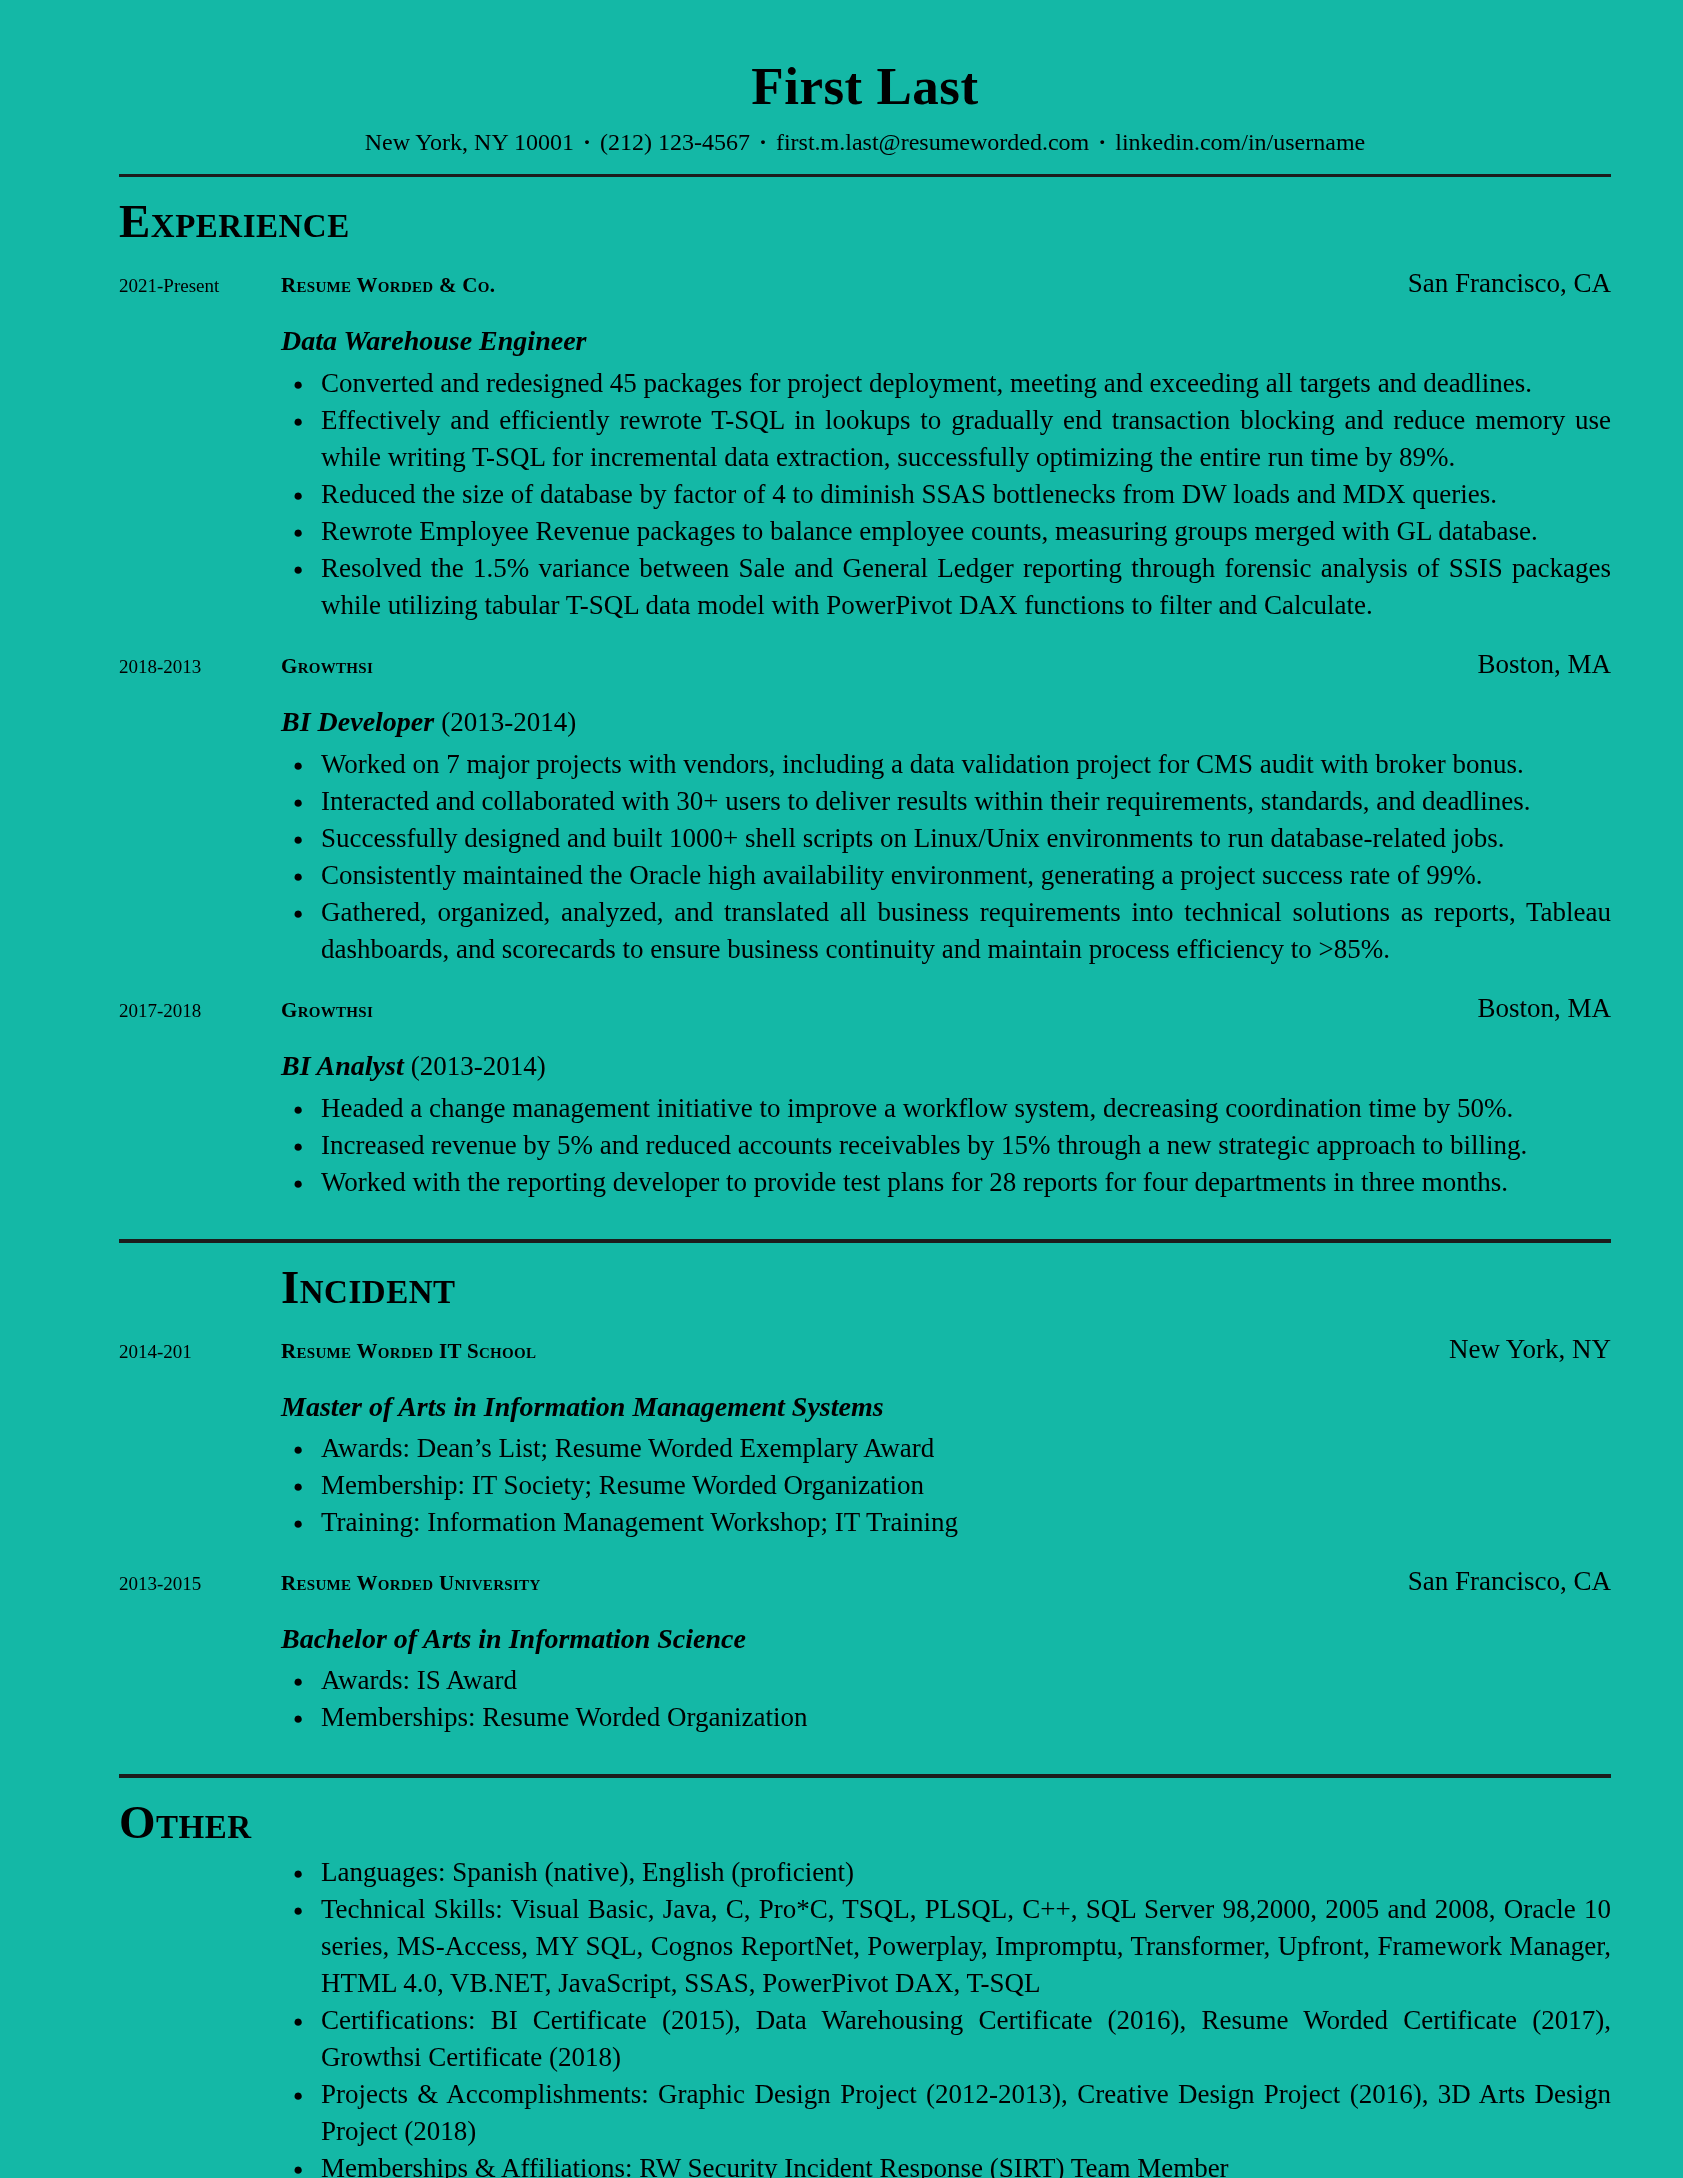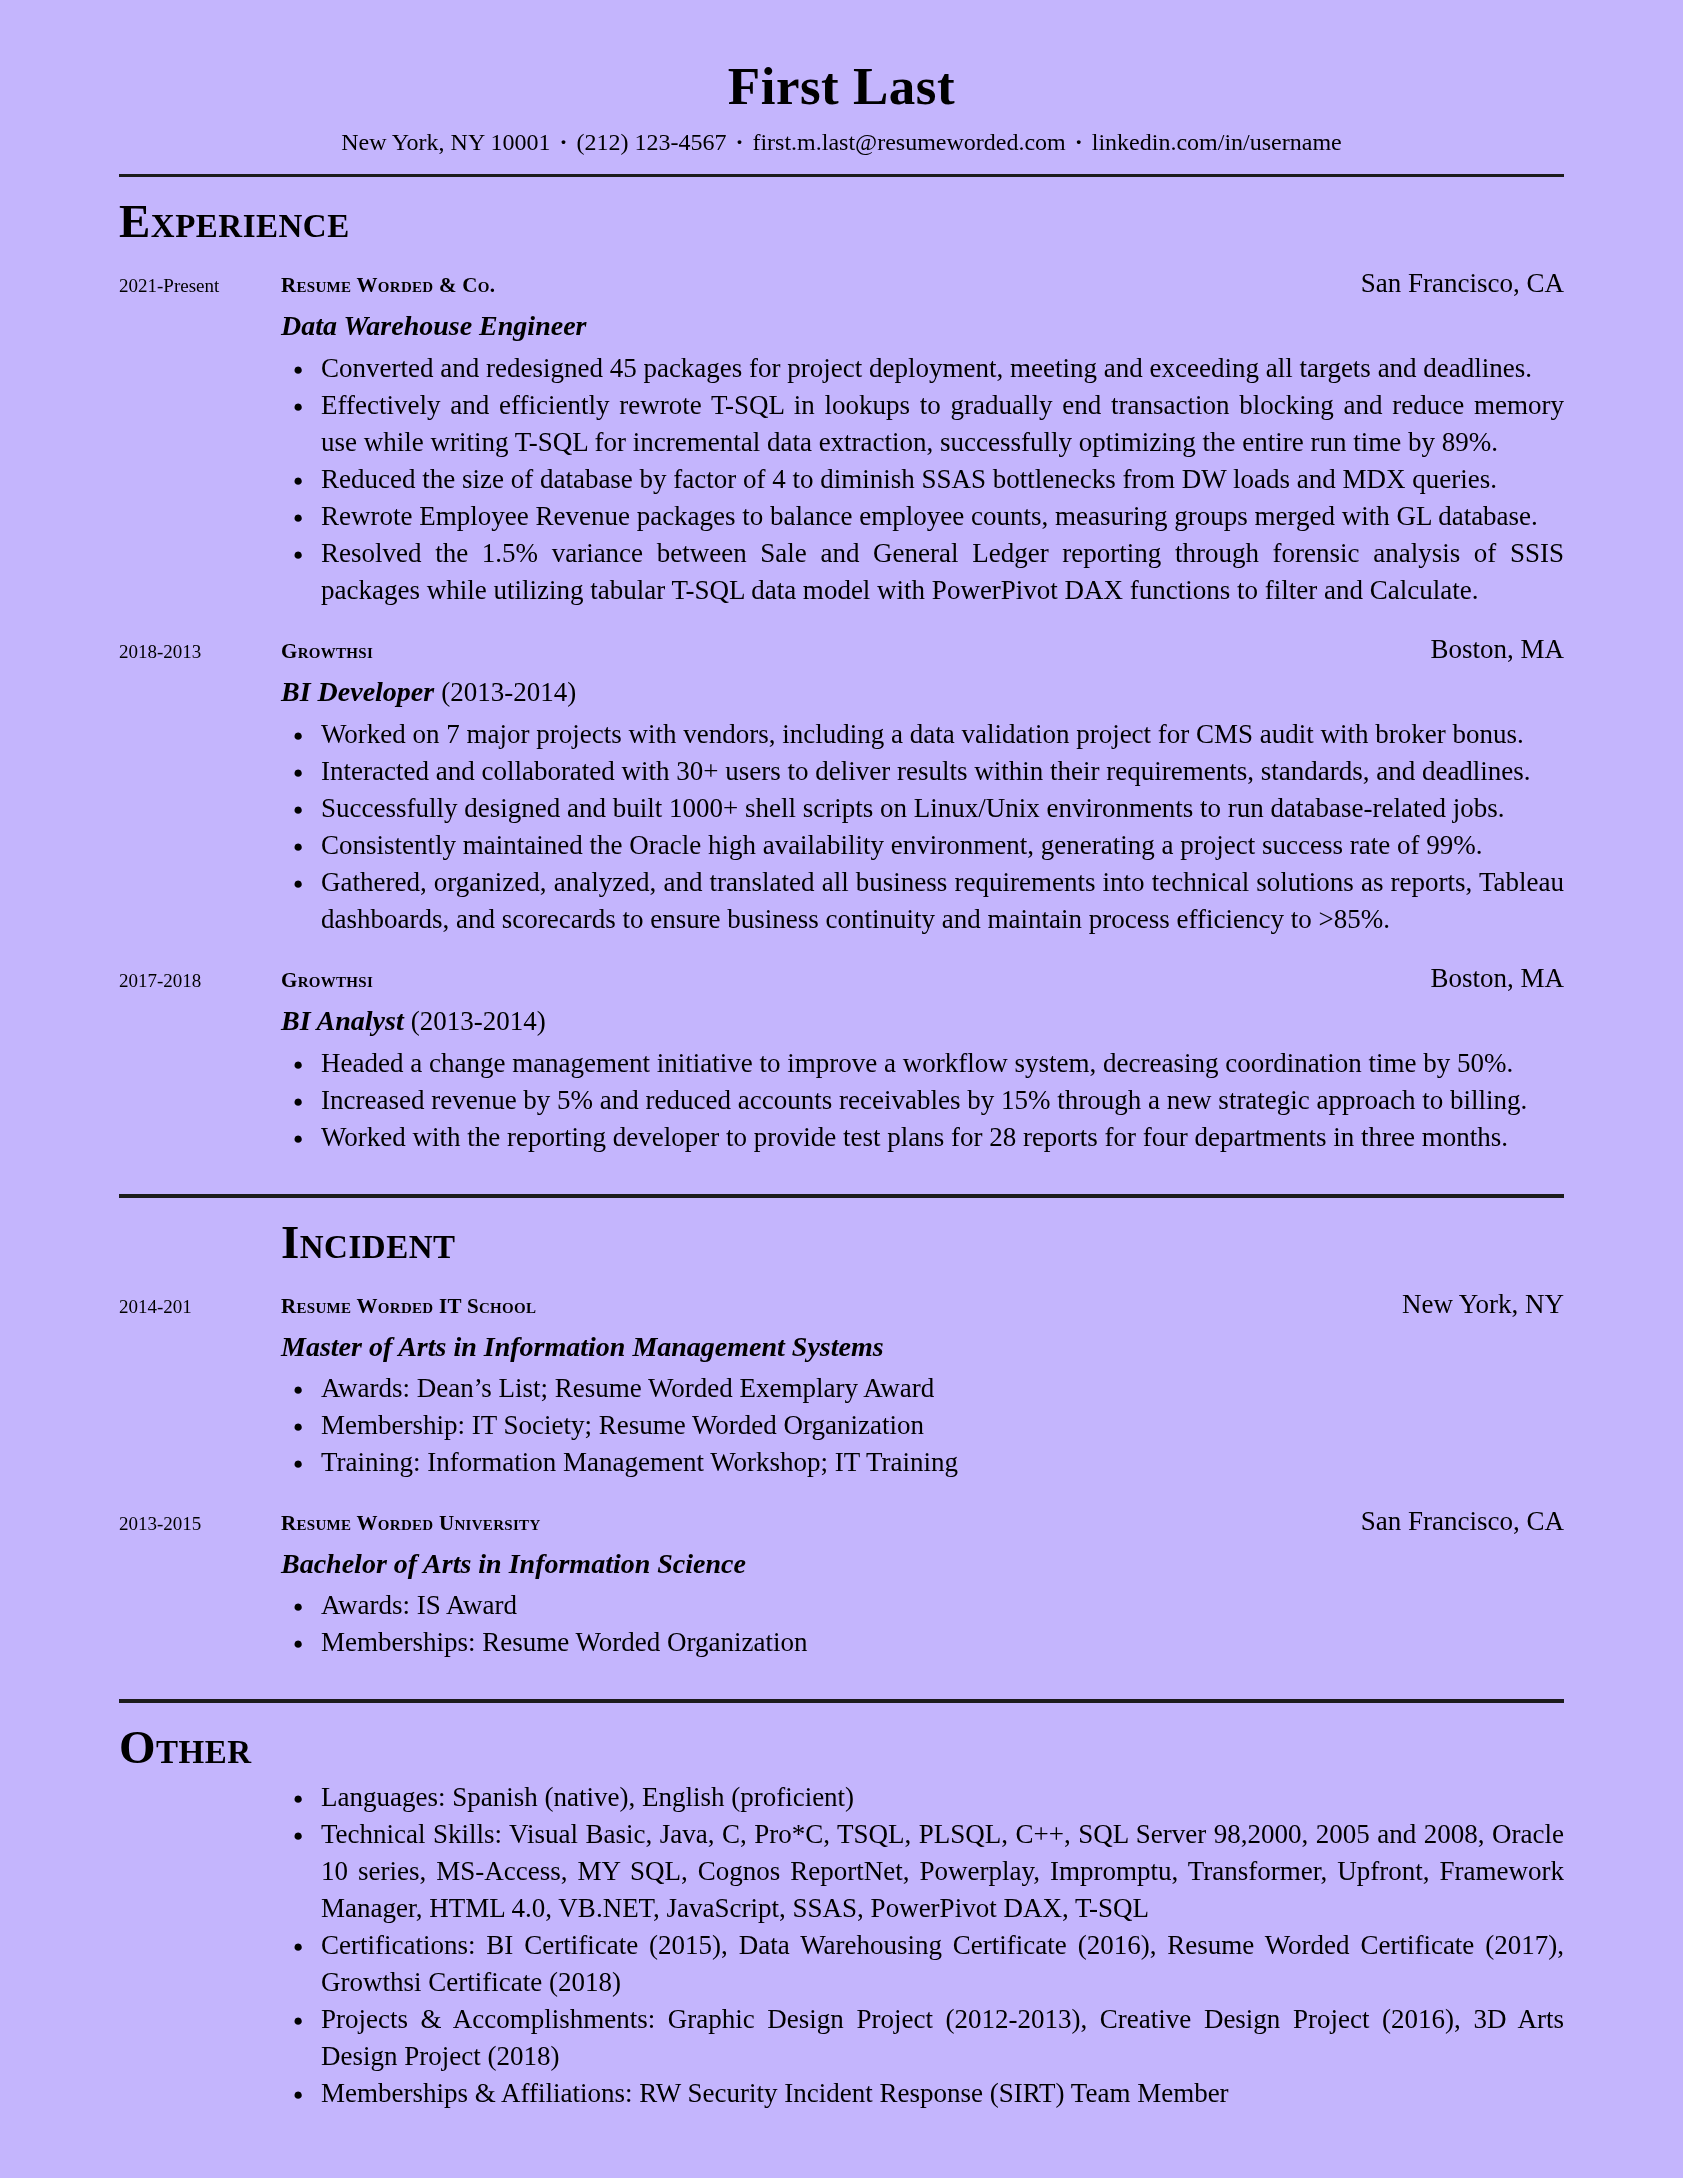--- a/index.html
+++ b/index.html
@@ -1,39 +1,39 @@
 <!DOCTYPE html>
 <html><head>
 <meta charset="utf-8">
 <style>
   html,body { margin:0; padding:0; background:#e8e8e8; }
   body { font-family:"Liberation Serif","DejaVu Serif",serif; color:#000; }
   .page {
     position:relative; width:1683px; height:2178px; margin:0 auto;
-    background:#c4b5fd; box-sizing:border-box; padding:55px 119px 0 119px;
+    background:#14b8a6; box-sizing:border-box; padding:55px 72px 0 119px;
     overflow:hidden;
   }
   
   .name { text-align:center; font-size:53px; font-weight:700; line-height:63px; letter-spacing:0.5px; }
   .contact { text-align:center; font-size:24px; line-height:32px; margin-top:8px; white-space:nowrap; }
   .contact .sep { margin:0 9px; font-weight:700; }
   .rule { border:none; border-top:3px solid #1c1c1c; margin:16px 0 0 0; }
   .rule.thick { border-top-width:4px; margin-top:38px; }
   
   .section-heading {
     font-variant:small-caps; font-weight:700; font-size:47px; line-height:44px;
     margin-top:22px; letter-spacing:0.5px;
   }
   .indent { margin-left:162px; }
   .entry { margin-top:22px; }
   .entry-header { display:flex; align-items:baseline; }
   .entry-dates { flex:none; width:162px; font-size:19px; line-height:37px; }
   .entry-company { font-variant:small-caps; font-weight:700; font-size:21px; line-height:37px; letter-spacing:0.3px; }
   .entry-location { margin-left:auto; font-size:27px; line-height:37px; padding-left:20px; flex:none; }
-  .entry-title { margin-left:162px; margin-top:3px; font-size:28px; line-height:37px; font-weight:700; font-style:italic; }
+  .entry-title { margin-left:162px; margin-top:18px; font-size:28px; line-height:37px; font-weight:700; font-style:italic; }
   .title-suffix { font-weight:400; font-style:normal; font-size:27px; margin-left:7px; }
   .bullets { list-style:none; margin:5px 0 0 162px; padding:0; }
   .bullets li {
     position:relative; padding-left:40px; font-size:27px; line-height:37px;
     text-align:justify;
   }
   .bullets li::before { content:"●"; position:absolute; left:12px; top:1px; font-size:17px; }
   .other-bullets { margin-top:10px; }
 </style>
 </head>

